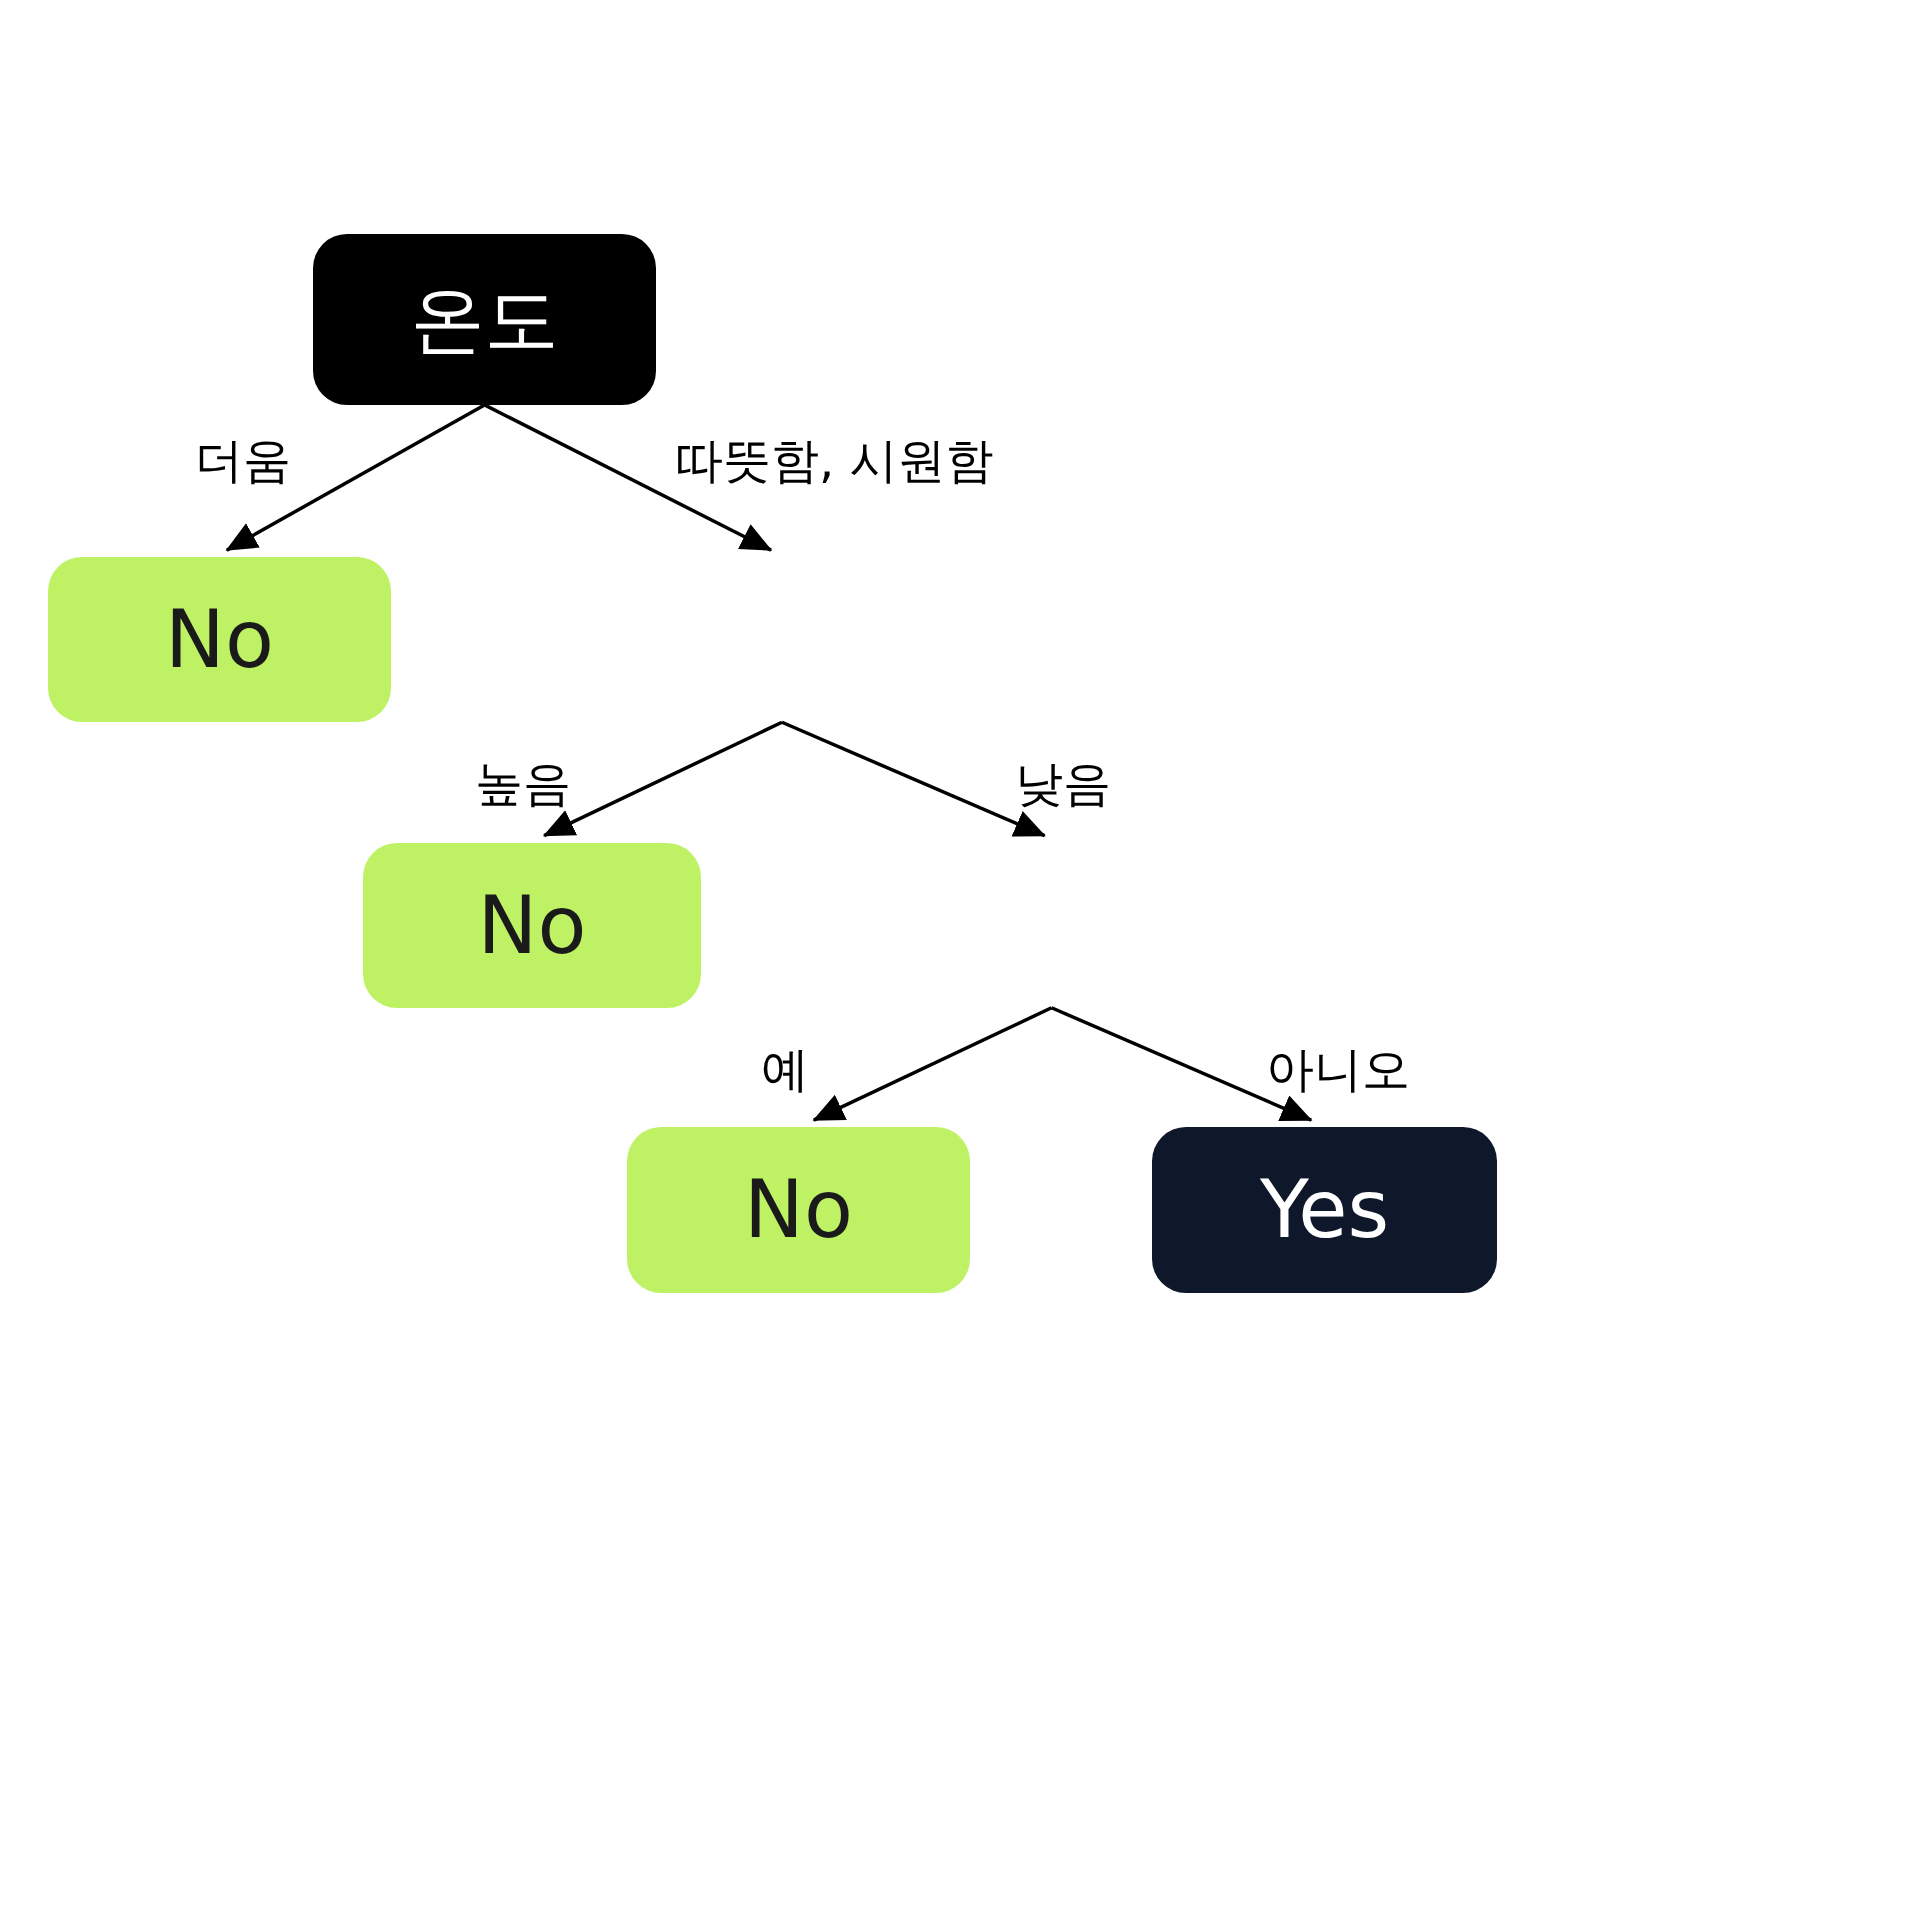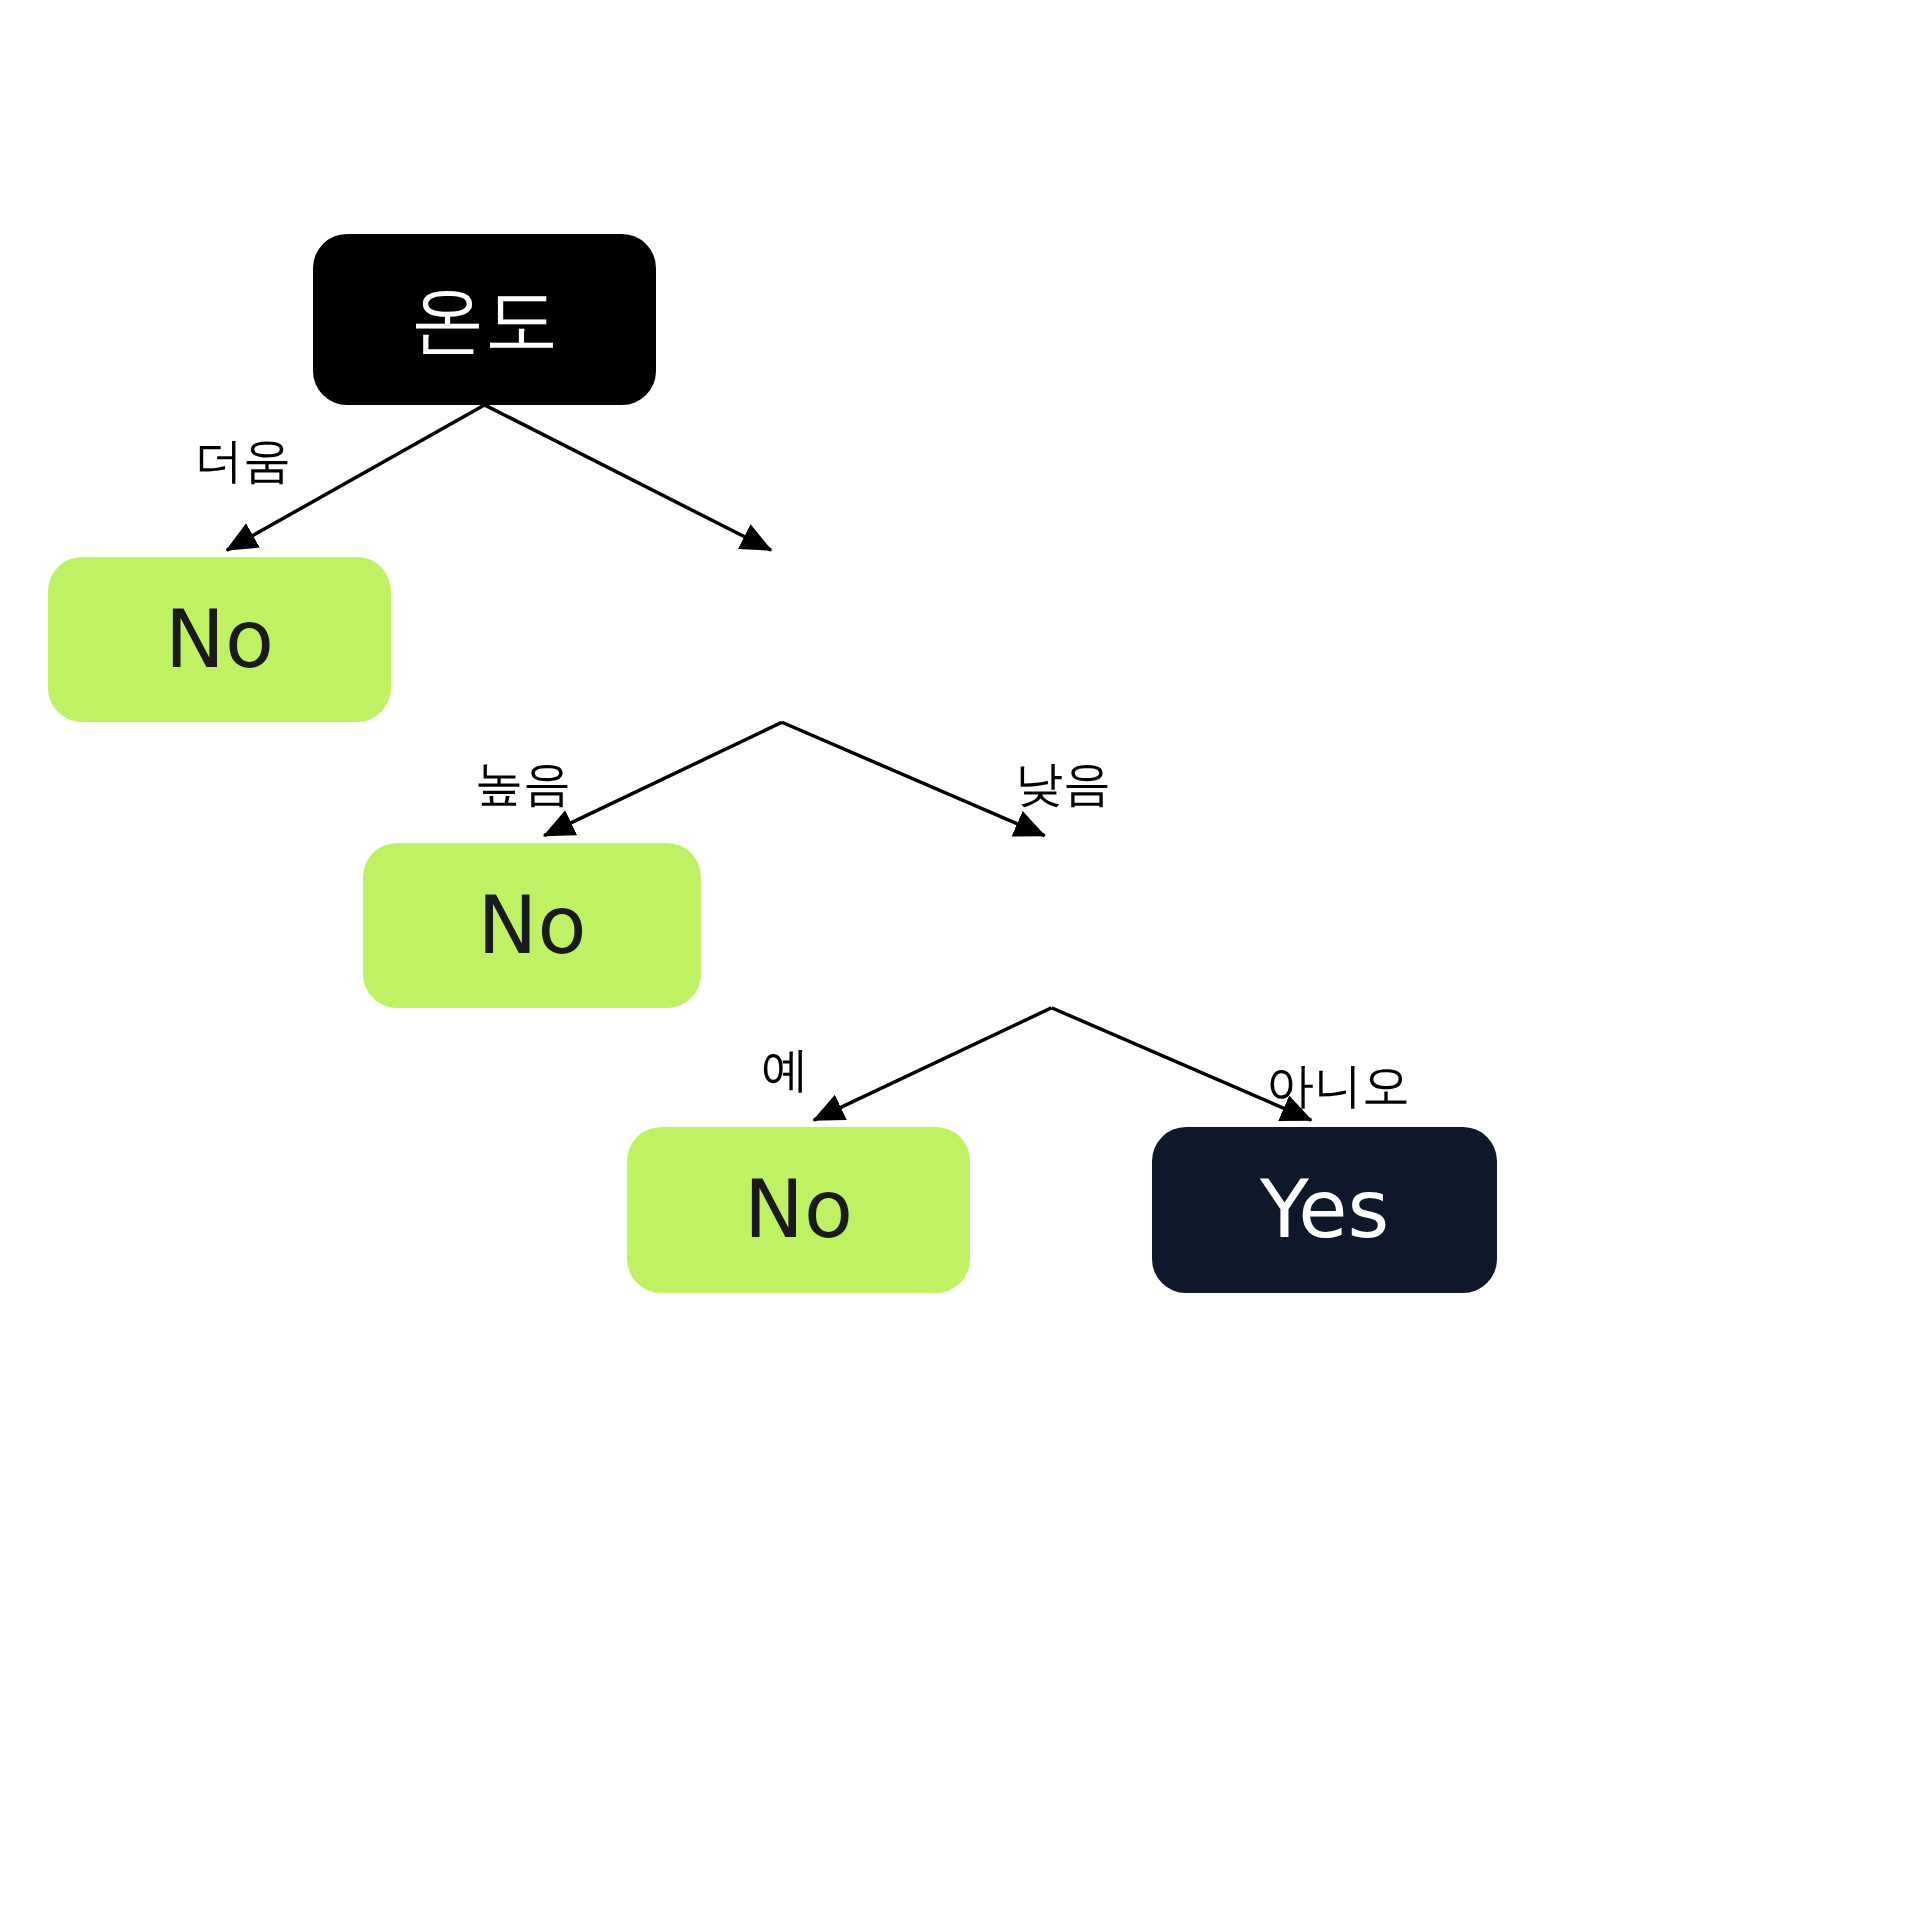--- a/index.html
+++ b/index.html
@@ -71,21 +71,21 @@
   #node-wind        { left: 879px; top: 843px;  width: 347px; height: 165px; font-size: 74px; }
   #node-no-windy    { left: 627px; top: 1127px; width: 343px; height: 166px; font-size: 80px; }
   #node-yes         { left: 1152px;top: 1127px; width: 345px; height: 166px; font-size: 80px; }
 
   
   #edge-label-hot       { left: 195px;  top: 436px;  }
   #edge-label-warm-cool { left: 675px;  top: 436px;  }
   #edge-label-high      { left: 475px;  top: 759px; text-align: right;  }
   #edge-label-low       { left: 1015px; top: 759px;  }
   #edge-label-yes       { left: 761px;  top: 1045px; }
-  #edge-label-no        { left: 1266px; top: 1045px; margin-top: 16px; }
+  #edge-label-no        { left: 1266px; top: 1045px; }
 </style>
 </head>
 <body>
 
 <div id="diagram-canvas">
 
   <svg id="edge-layer" viewBox="0 0 1937 1938">
     <defs>
       <marker id="arrowhead" markerWidth="10" markerHeight="10" refX="8.6" refY="4" orient="auto" markerUnits="strokeWidth">
         <path d="M0,0 L9,4 L0,8 z" fill="#000000"></path>
@@ -122,20 +122,21 @@
   <div class="node leaf-no" id="node-no-windy">
     <span class="node-label">No</span>
   </div>
 
   <div class="node leaf-yes" id="node-yes">
     <span class="node-label">Yes</span>
   </div>
 
   <div class="edge-label" id="edge-label-hot">더움</div>
 
+  <div class="edge-label" id="edge-label-warm-cool">따뜻함, 시원함</div>
 
   <div class="edge-label" id="edge-label-high">높음</div>
 
   <div class="edge-label" id="edge-label-low">낮음</div>
 
   <div class="edge-label" id="edge-label-yes">예</div>
 
   <div class="edge-label" id="edge-label-no">아니오</div>
 
 </div>

